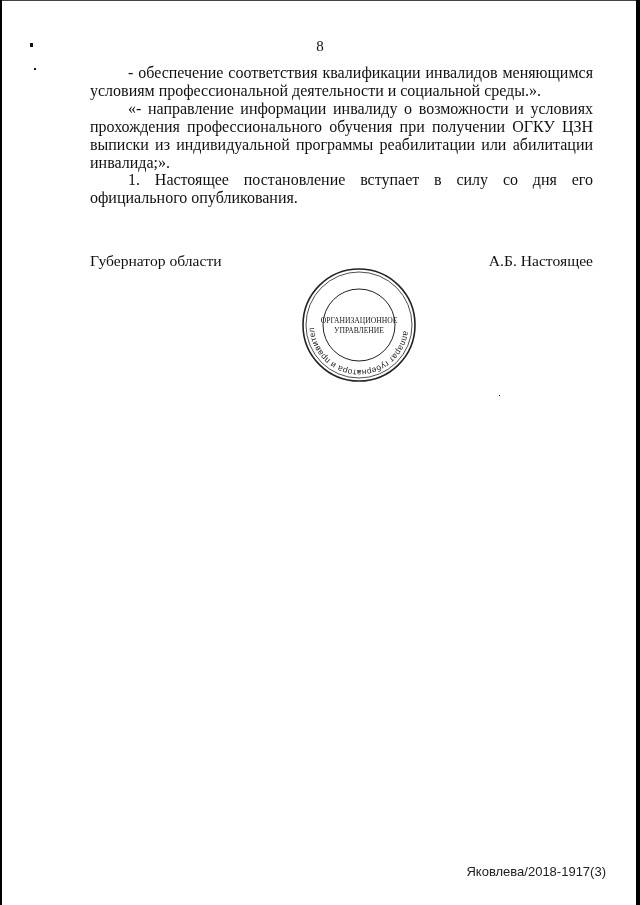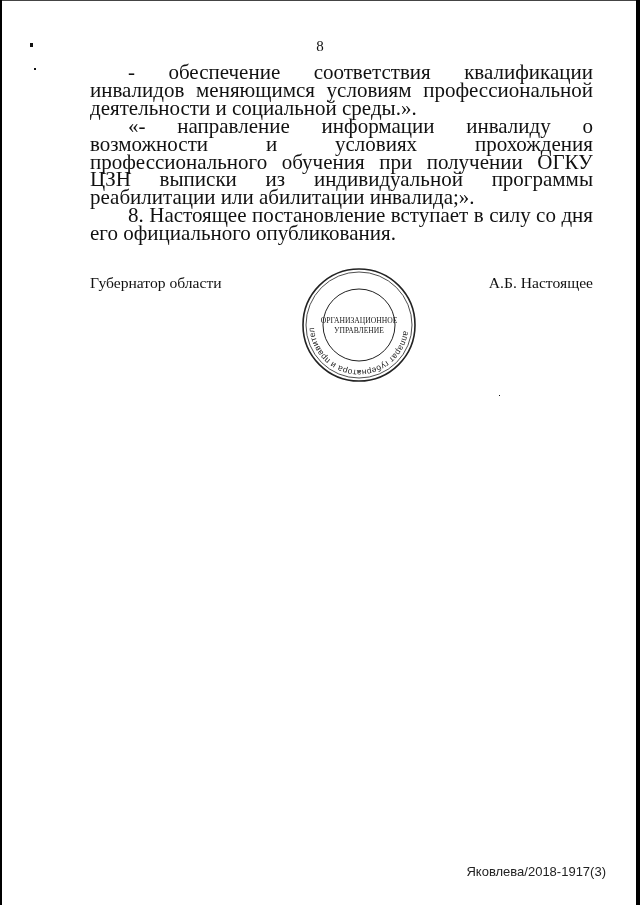--- a/index.html
+++ b/index.html
@@ -12,26 +12,26 @@
 
     .speck { position: absolute; background: #111; }
 
     .page-number {
       position: absolute; left: 0; width: 640px; top: 37px;
       text-align: center; font-size: 15px; line-height: 18px;
     }
 
     .body-text {
       position: absolute; left: 90px; top: 64px; width: 503px;
-      font-size: 21px; line-height: 17.9px; text-align: justify;
+      font-size: 16px; line-height: 17.9px; text-align: justify;
     }
     .para { text-indent: 38px; }
 
     .signature-row {
-      position: absolute; left: 90px; top: 274px; width: 503px; height: 20px;
+      position: absolute; left: 90px; top: 252px; width: 503px; height: 20px;
       font-size: 15.6px; line-height: 18px;
     }
     .sig-title { position: absolute; left: 0; top: 0; }
     .sig-name  { position: absolute; right: 0; top: 0; }
 
     .stamp {
       position: absolute; left: 298px; top: 264px; width: 122px; height: 122px;
     }
     .stamp svg { width: 100%; height: 100%; }
 
@@ -50,21 +50,21 @@
 
 <div class="speck" style="left:30px;top:43px;width:3px;height:4px;"></div>
 <div class="speck" style="left:34px;top:68px;width:2px;height:2px;"></div>
 <div class="speck" style="left:499px;top:395px;width:1px;height:1px;"></div>
 
 <div class="page-number">8</div>
 
 <div class="body-text">
   <p class="para">- обеспечение соответствия квалификации инвалидов меняющимся условиям профессиональной деятельности и социальной среды.».</p>
   <p class="para">«- направление информации инвалиду о возможности и условиях прохождения профессионального обучения при получении ОГКУ ЦЗН выписки из индивидуальной программы реабилитации или абилитации инвалида;».</p>
-  <p class="para">8. Настоящее постановление вступает в силу со дня его официального опубликования.</p>
+  <p class="para">1. Настоящее постановление вступает в силу со дня его официального опубликования.</p>
 </div>
 
 <div class="signature-row">
   <span class="sig-title">Губернатор области</span>
   <span class="sig-name">А.Б. Настоящее</span>
 </div>
 
 <div class="stamp">
   <svg viewBox="0 0 122 122">
     <defs>

